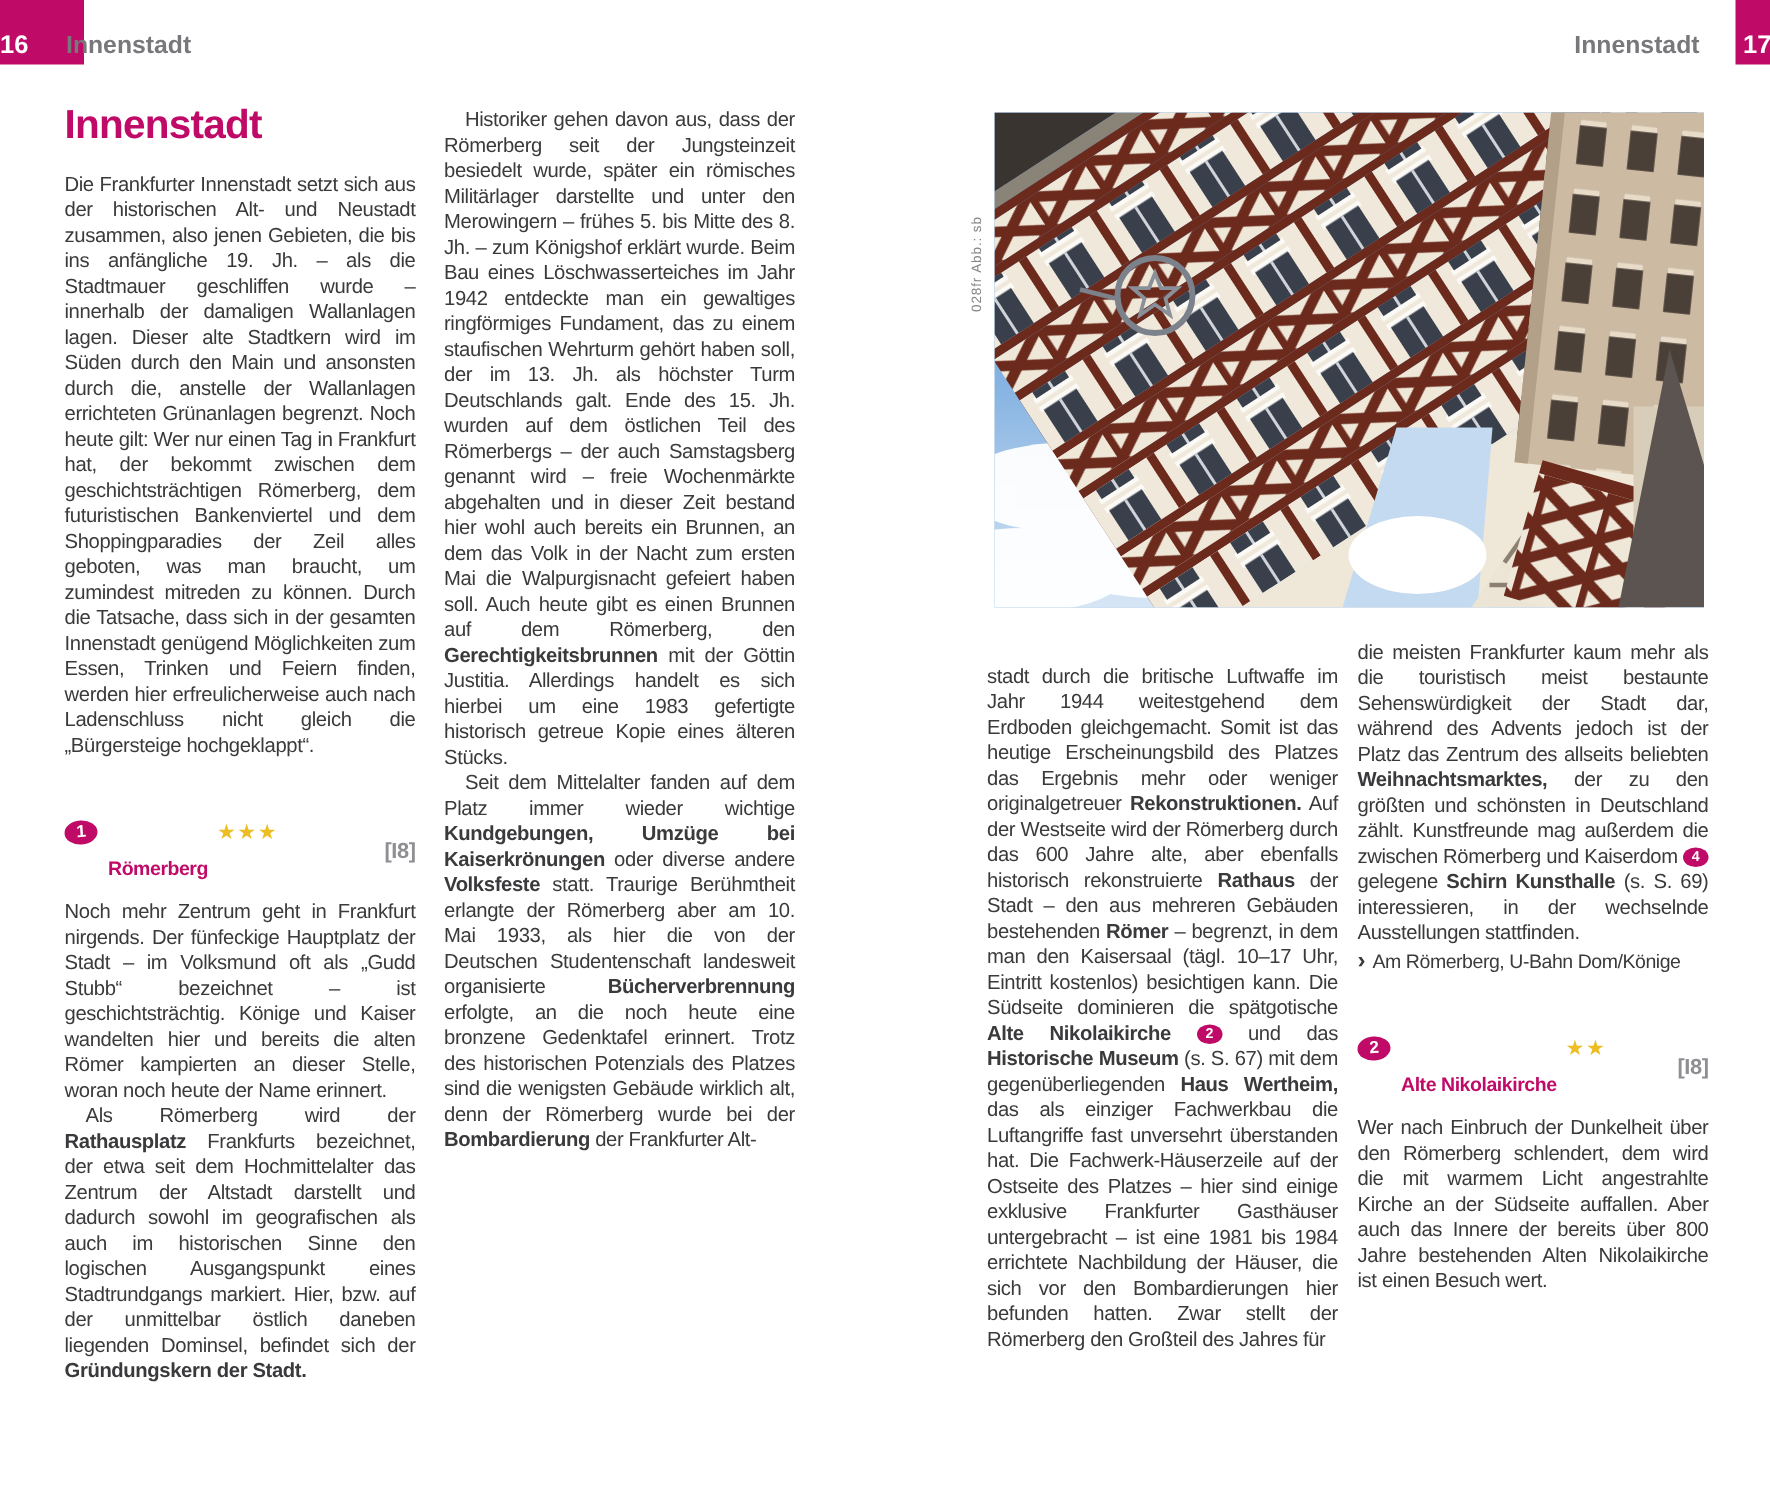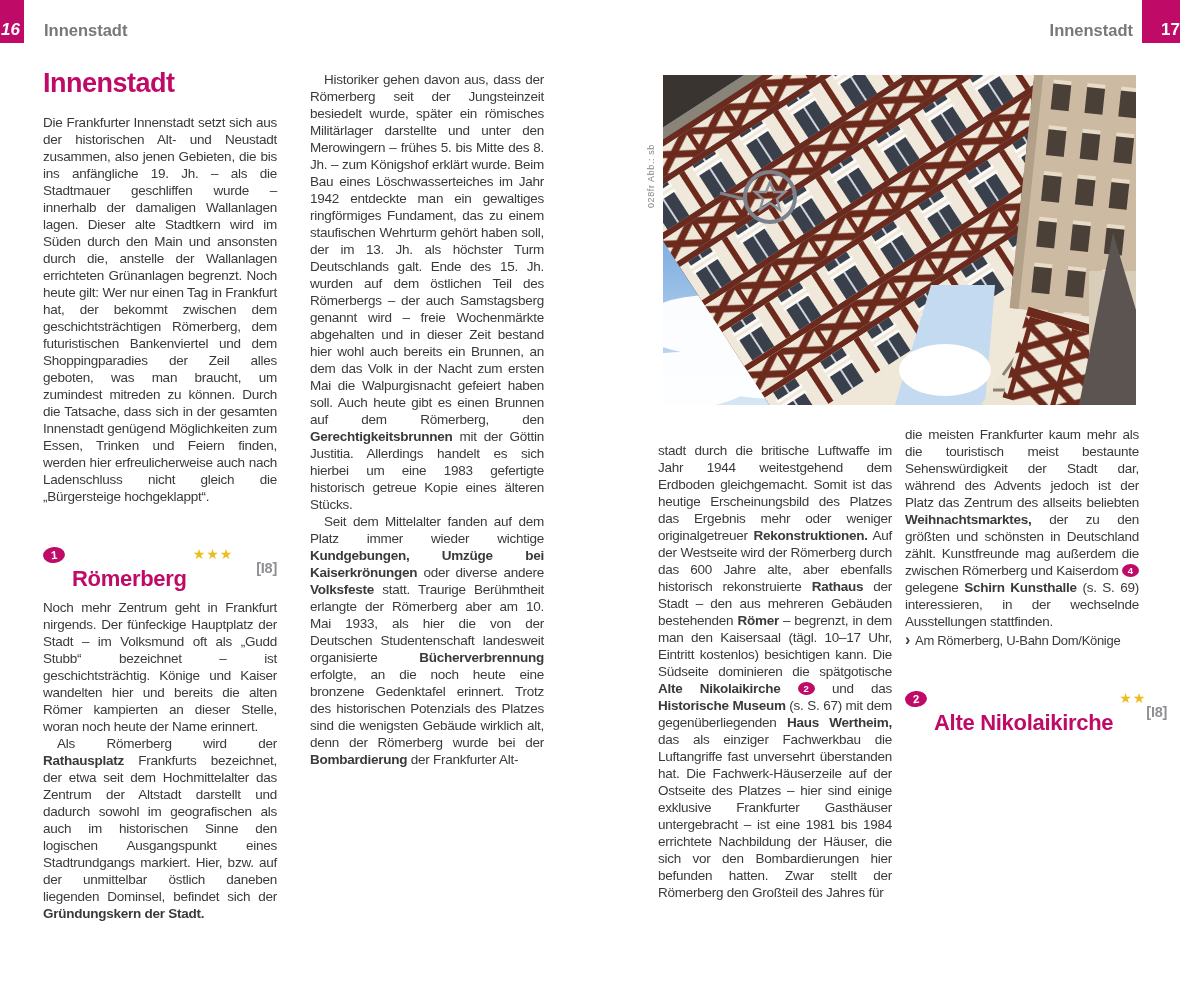--- a/index.html
+++ b/index.html
@@ -12,48 +12,48 @@
   body{
     width:1180px;height:1000px;overflow:hidden;background:#ffffff;
     font-family:"Liberation Sans",sans-serif;color:var(--text);
     position:relative;
   }
   .page{position:absolute;inset:0;background:#fff;}
 
   
   .hdr-block{position:absolute;top:0;height:43px;background:var(--accent);color:#fff;
     font-weight:bold;font-size:17px;display:flex;align-items:flex-end;}
-  .hdr-block.left{left:0;width:24px;justify-content:flex-end;padding:0 4px 3px 0;box-sizing:border-box;font-style:italic;}
-  .hdr-block.right{right:0;width:38px;justify-content:flex-end;padding:0 0 3px 5px;box-sizing:border-box;}
+  .hdr-block.left{left:0;width:56px;justify-content:flex-start;padding:0 4px 3px 0;box-sizing:border-box;}
+  .hdr-block.right{right:0;width:23px;justify-content:flex-start;padding:0 0 3px 5px;box-sizing:border-box;}
   .hdr-label{position:absolute;top:21px;font-weight:bold;font-size:16.5px;color:var(--gray);}
   .hdr-label.left{left:44px;}
   .hdr-label.right{right:47px;}
 
   
   .col{position:absolute;width:234px;text-align:justify;font-size:13.5px;line-height:17px;
     letter-spacing:-0.25px;color:var(--text);}
   .col p{margin:0;}
   .col p.indent{text-indent:14px;}
   .italic{}
   b{font-weight:bold;}
 
   .col1{left:43px;top:68px;}
-  .col2{left:310px;top:71px;}
+  .col2{left:296px;top:71px;}
   .col3{left:658px;top:426px;margin-top:16px;}
   .col4{left:905px;top:426px;}
 
   h1.chapter{margin:0 0 16px 0;font-size:27px;line-height:30px;font-weight:bold;
     color:var(--accent);letter-spacing:-0.5px;text-align:left;}
 
   
   .poi-heading{display:flex;align-items:center;margin:17px 0 12px 0;text-align:left;}
   .badge{flex:0 0 auto;display:inline-block;width:22px;height:16px;border-radius:50%;
     background:var(--accent);color:#fff;font-size:11.5px;font-weight:bold;line-height:16px;
     text-align:center;margin-right:7px;transform:rotate(-4deg);}
-  .poi-title{color:var(--accent);font-weight:bold;font-size:22px;letter-spacing:-0.3px;white-space:nowrap;margin-top:48px;}
+  .poi-title{color:var(--accent);font-weight:bold;font-size:13px;letter-spacing:-0.3px;white-space:nowrap;margin-top:48px;}
   .stars{color:var(--star);font-size:14px;margin-left:6px;letter-spacing:1px;white-space:nowrap;}
   .ref{margin-left:auto;color:#8e8e93;font-weight:bold;font-size:14.5px;margin-top:28px;}
 
   .ibadge{display:inline-block;width:17px;height:13px;border-radius:50%;background:var(--accent);
     color:#fff;font-size:9.5px;font-weight:bold;line-height:13px;text-align:center;
     font-style:normal;vertical-align:1px;letter-spacing:0;}
 
   
   .transit{margin-top:2px;text-align:left;font-size:13px;letter-spacing:-0.3px;
     display:flex;align-items:baseline;}
@@ -203,15 +203,16 @@
     <div class="transit">
       <span class="transit-icon">›</span>
       <span>Am Römerberg, U-Bahn Dom/Könige</span>
     </div>
     <div class="poi-heading">
       <span class="badge">2</span>
       <span class="poi-title">Alte Nikolaikirche</span>
       <span class="stars">★★</span>
       <span class="ref">[I8]</span>
     </div>
+    <p class="italic">Wer nach Einbruch der Dunkelheit über den Römerberg schlendert, dem wird die mit warmem Licht angestrahlte Kirche an der Südseite auffallen. Aber auch das Innere der bereits über 800 Jahre bestehenden Alten Nikolaikirche ist einen Besuch wert.</p>
   </div>
 
 </div>
 
 </body></html>

